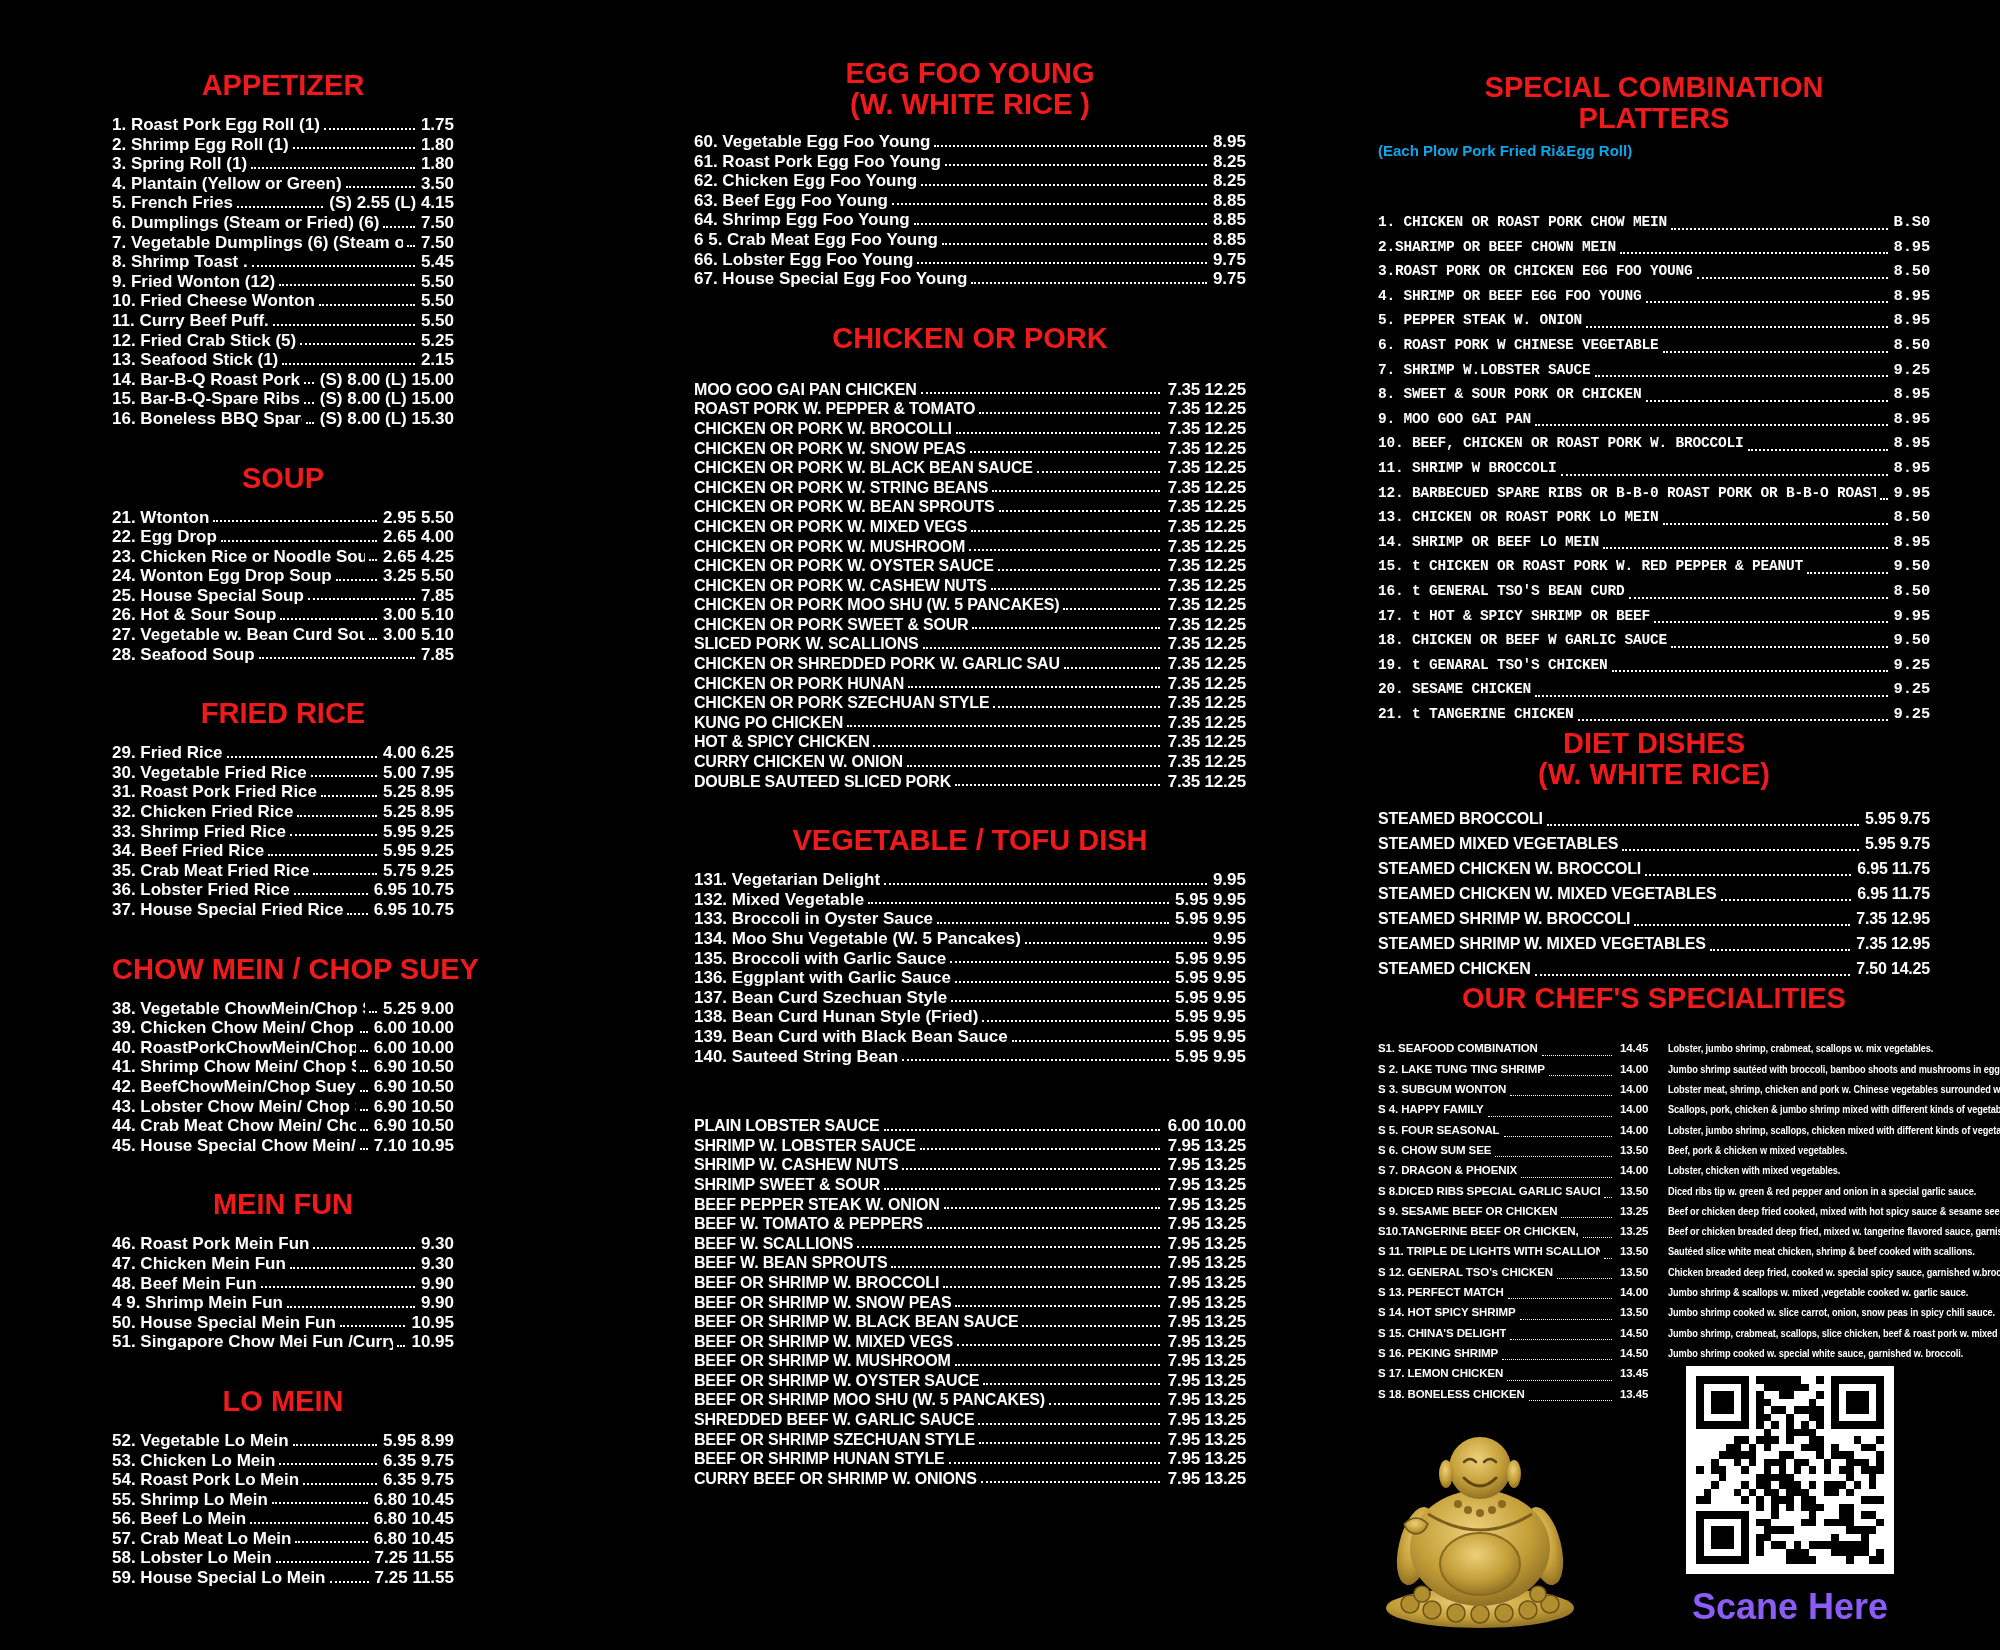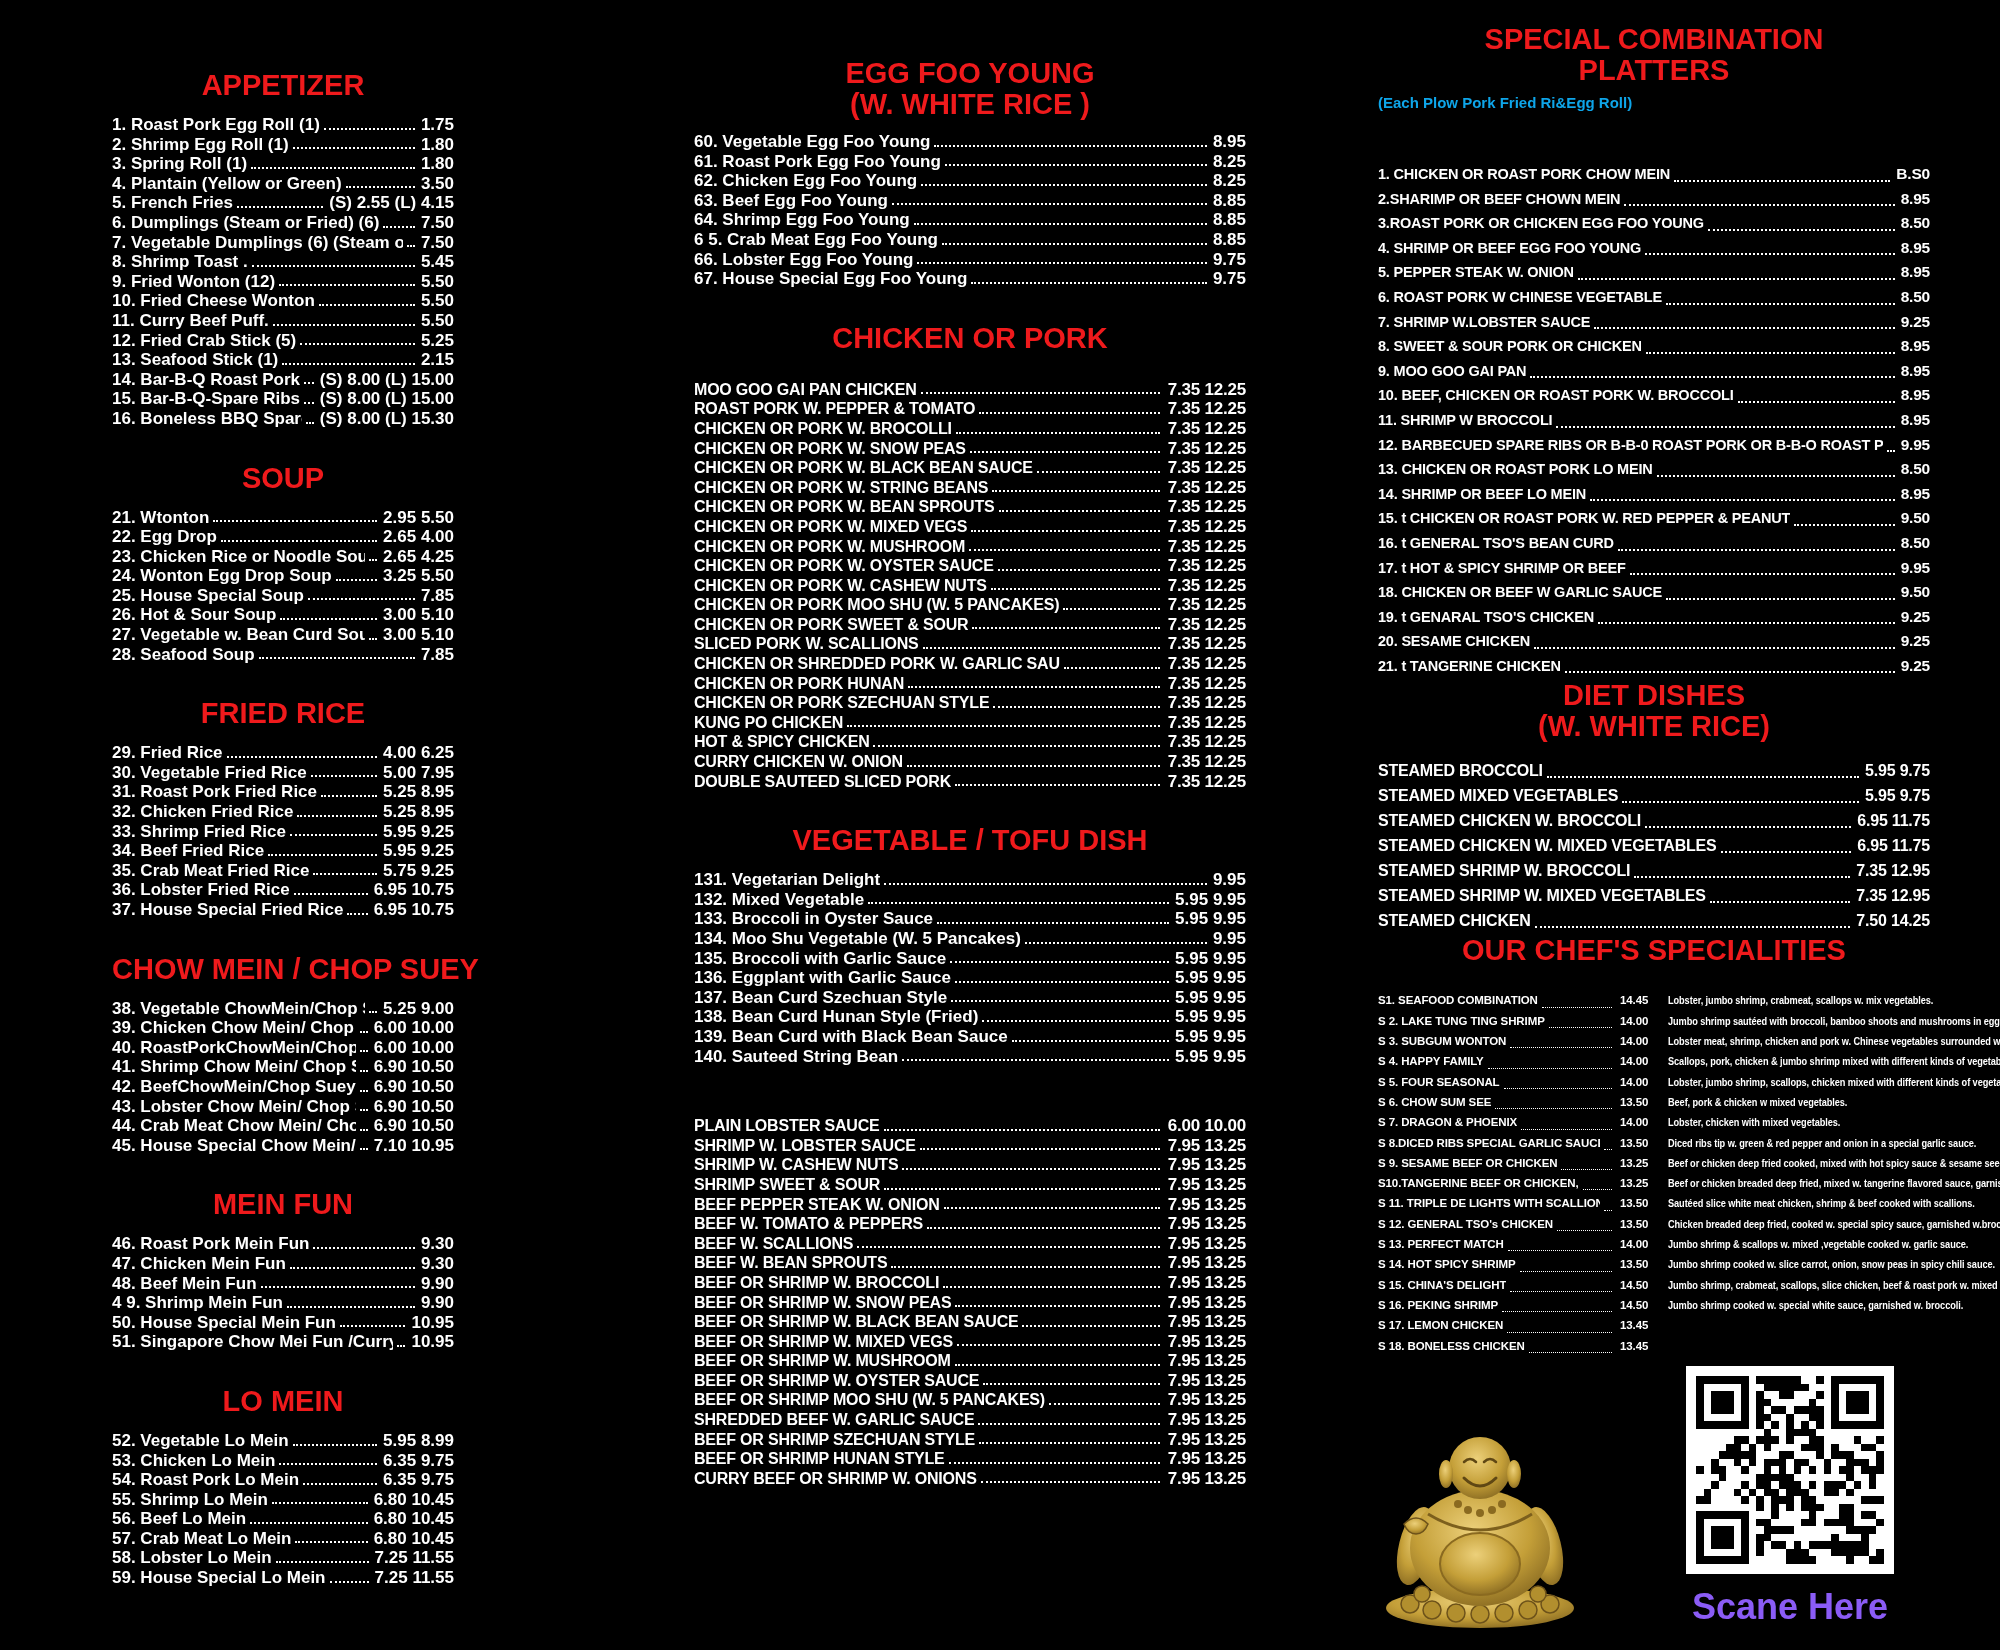--- a/index.html
+++ b/index.html
@@ -2,21 +2,21 @@
 <html><head>
 <meta charset="utf-8">
 <style>
   html,body{margin:0;padding:0;background:#000;}
   body{width:2000px;height:1650px;overflow:hidden;font-family:"Liberation Sans",sans-serif;}
   .page{position:relative;width:2000px;height:1650px;background:#000;}
 
   .col{position:absolute;top:0;}
   #col1{left:112px;width:342px;padding-top:70px;}
   #col2{left:694px;width:552px;padding-top:58px;}
-  #col3{left:1378px;width:552px;padding-top:24px;}
+  #col3{left:1378px;width:552px;padding-top:72px;}
 
   .section{margin-bottom:34px;}
   .sec-title{margin:0;color:#ef1a1c;font-weight:bold;font-size:29px;line-height:31px;text-align:center;white-space:nowrap;}
   .sec-subtitle{color:#0ea5e9;font-weight:bold;font-size:15px;line-height:26px;text-align:left;margin-top:4px;white-space:nowrap;}
   .items{margin-top:14px;}
 
   .row{display:flex;align-items:flex-end;color:#fff;font-weight:bold;font-size:17px;line-height:19.6px;}
   .namewrap{display:flex;align-items:flex-end;flex:1 1 auto;min-width:0;}
   .name{flex:0 1 auto;white-space:nowrap;overflow:hidden;}
   .dots{flex:1 1 8px;min-width:8px;border-bottom:2.5px dotted #fff;margin:0 4px 5px 4px;}
@@ -25,21 +25,21 @@
 
   
   .sec-chicken-or-pork .row,.sec-shrimp-or-beef .row{font-size:16px;letter-spacing:-0.2px;}
   .sec-chicken-or-pork .price,.sec-shrimp-or-beef .price{font-size:17px;margin-left:4px;}
   .sec-chicken-or-pork .items{margin-top:26px;}
   .sec-shrimp-or-beef .items{margin-top:50px;}
   .sec-egg-foo-young .items{margin-top:12px;text-align:right;}
 
   
   .sec-special-combination-platters{margin-bottom:2px;}
-  .sec-special-combination-platters .items{margin-top:46px;}
+  .sec-special-combination-platters .items{margin-top:46px;font-family:Liberation Mono, monospace;}
   .sec-special-combination-platters .row{font-size:14.5px;line-height:24.6px;letter-spacing:-0.2px;}
   .sec-special-combination-platters .price{font-size:15.5px;}
   .sec-diet-dishes{margin-bottom:2px;}
   .sec-diet-dishes .items{margin-top:16px;}
   .sec-diet-dishes .row{font-size:16px;line-height:25px;letter-spacing:-0.2px;}
   .sec-our-chefs-specialities .items{margin-top:24px;}
   .sec-our-chefs-specialities .row{font-size:11.5px;line-height:20.3px;letter-spacing:-0.1px;}
   .sec-our-chefs-specialities .namewrap{flex:0 0 238px;}
   .sec-our-chefs-specialities .dots{border-bottom-width:1.5px;margin-bottom:3px;}
   .sec-our-chefs-specialities .price{flex:0 0 42px;text-align:left;margin-left:4px;}

